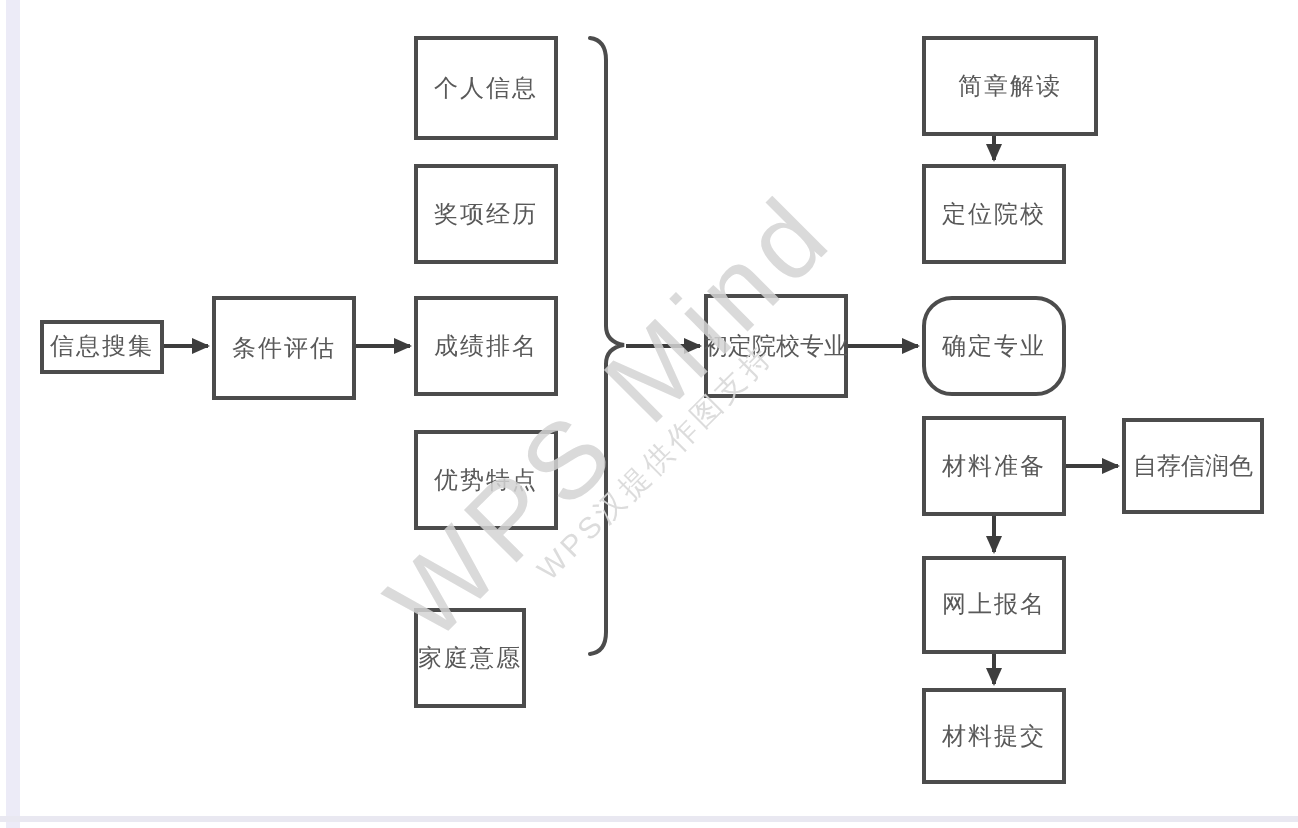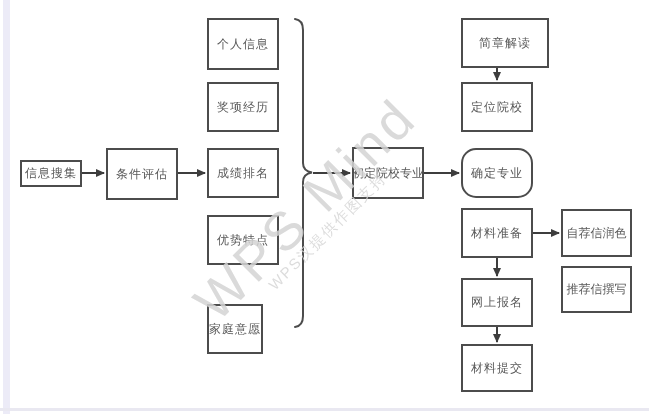--- a/index.html
+++ b/index.html
@@ -75,21 +75,20 @@
   <div class="node" style="left:461px;top:148px;width:72px;height:50px;border-radius:15px;">确定专业</div>
 
   <div class="node" style="left:461px;top:208px;width:72px;height:50px;">材料准备</div>
 
   <div class="node" style="left:461px;top:278px;width:72px;height:49px;">网上报名</div>
 
   <div class="node" style="left:461px;top:344px;width:72px;height:48px;">材料提交</div>
 
   <div class="node" style="left:561px;top:209px;width:71px;height:48px;letter-spacing:0;">自荐信润色</div>
 
-  <div class="node" style="left:561px;top:266px;width:71px;height:47px;letter-spacing:0;">推荐信撰写</div>
 
 
   <svg class="connectors" width="649" height="414" viewBox="0 0 649 414">
     <defs>
       <marker id="arrow" markerWidth="9" markerHeight="8" refX="8" refY="4" orient="auto" markerUnits="userSpaceOnUse">
         <path d="M0,0 L9,4 L0,8 Z" fill="#3d3d3d"></path>
       </marker>
     </defs>
 
     <line x1="82" y1="173" x2="104" y2="173" stroke="#3d3d3d" stroke-width="2" marker-end="url(#arrow)"></line>

